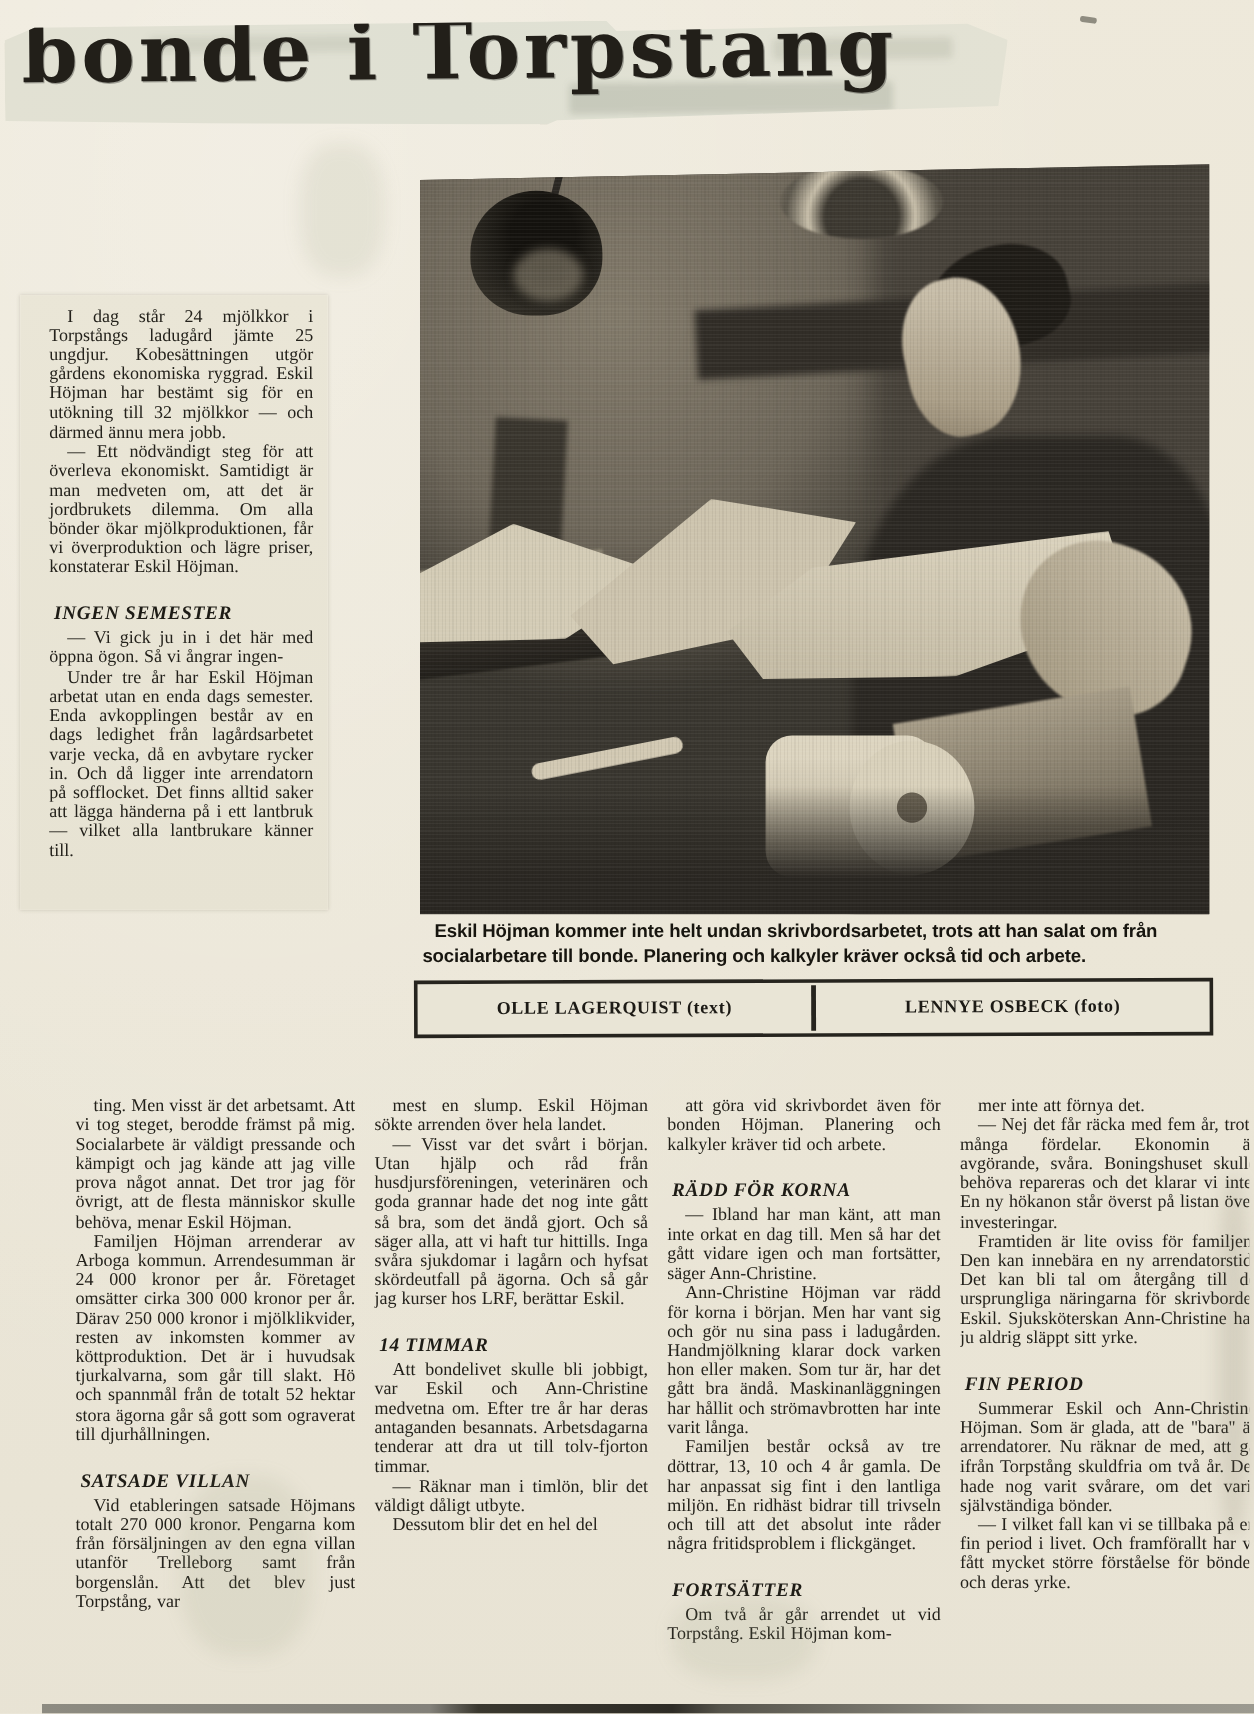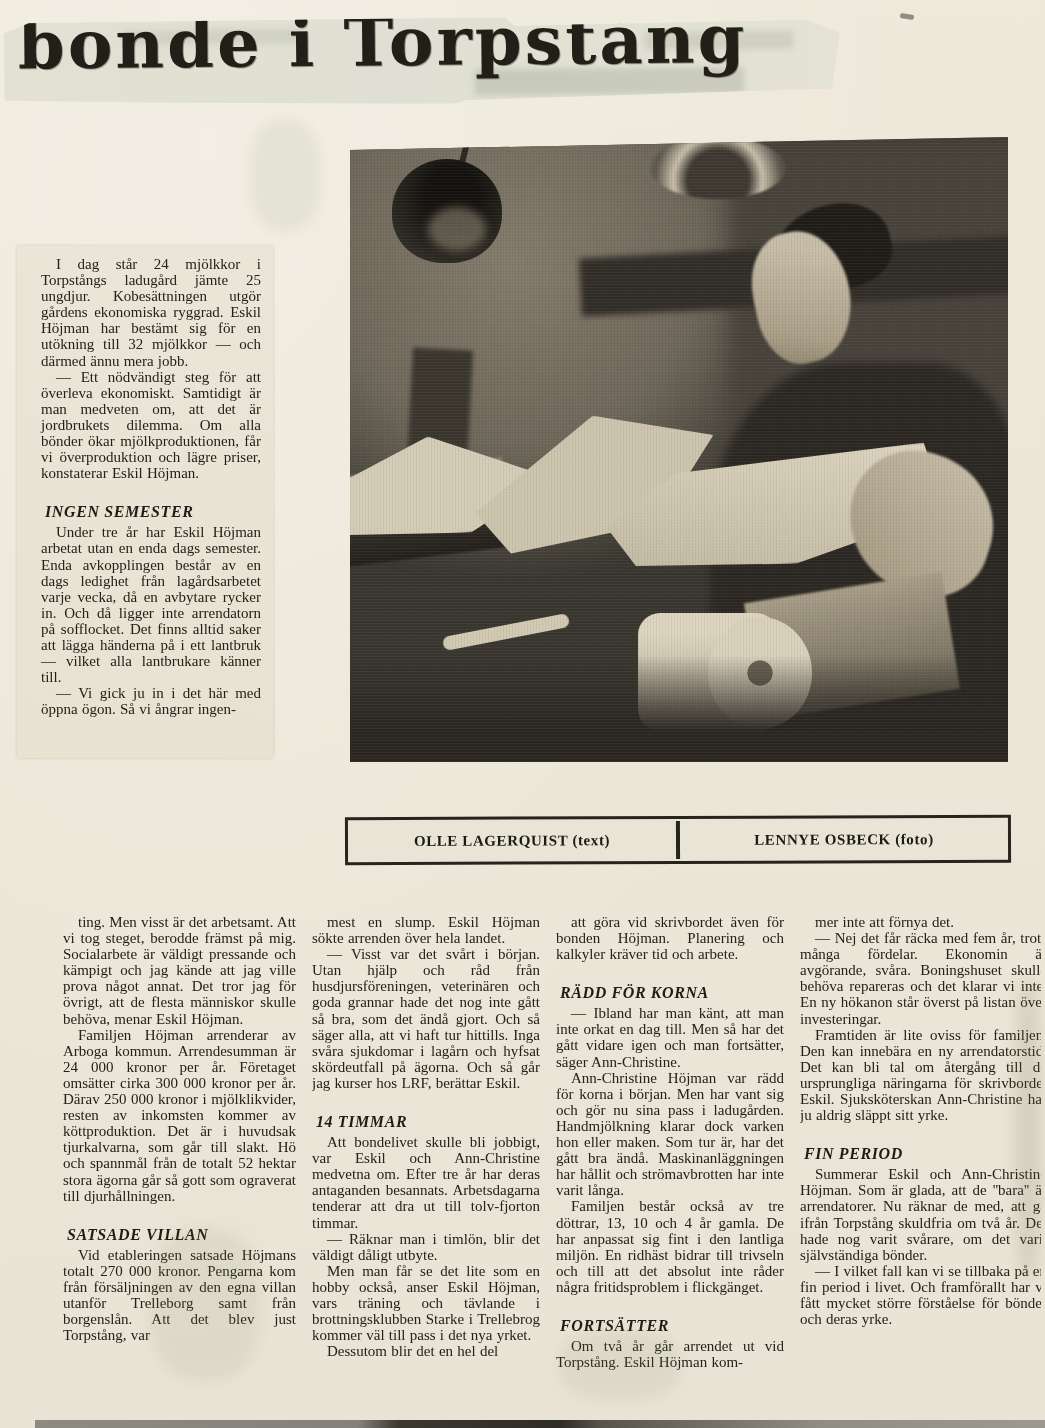--- a/index.html
+++ b/index.html
@@ -137,22 +137,22 @@
     <div class="ghost g2"></div>
     <div class="ghost g3"></div>
     <h1 class="headline">bonde i Torpstång</h1>
   </div>
   <div class="speck"></div>
 
   <section class="intro-col">
       <p class="body-p">I dag står 24 mjölkkor i Torpstångs ladugård jämte 25 ungdjur. Kobesättningen utgör gårdens ekonomiska ryggrad. Eskil Höjman har bestämt sig för en utökning till 32 mjölkkor — och därmed ännu mera jobb.</p>
       <p class="body-p">— Ett nödvändigt steg för att överleva ekonomiskt. Samtidigt är man medveten om, att det är jordbrukets dilemma. Om alla bönder ökar mjölkproduktionen, får vi överproduktion och lägre priser, konstaterar Eskil Höjman.</p>
       <h3 class="sec-head">INGEN SEMESTER</h3>
+      <p class="body-p">— Vi gick ju in i det här med öppna ögon. Så vi ångrar ingen-</p>
       <p class="body-p">Under tre år har Eskil Höjman arbetat utan en enda dags semester. Enda avkopplingen består av en dags ledighet från lagårdsarbetet varje vecka, då en avbytare rycker in. Och då ligger inte arrendatorn på sofflocket. Det finns alltid saker att lägga händerna på i ett lantbruk — vilket alla lantbrukare känner till.</p>
-      <p class="body-p">— Vi gick ju in i det här med öppna ögon. Så vi ångrar ingen-</p>
     </section>
 
   <figure class="photo">
     <div class="wall"></div>
     <div class="wall-dark"></div>
     <div class="beam"></div>
     <div class="lamp-cord"></div>
     <div class="lamp-shade"></div>
     <div class="lamp-glint"></div>
     <div class="globe"></div>
@@ -166,41 +166,41 @@
     <div class="paper3"></div>
     <div class="hand"></div>
     <div class="machine"></div>
     <div class="roll"></div>
     <div class="roll-end"></div>
     <div class="pencil"></div>
     <div class="desk-shade"></div>
     <div class="grain"></div>
   </figure>
 
+  <p class="caption">Eskil Höjman kommer inte helt undan skrivbordsarbetet, trots att han salat om från socialarbetare till bonde. Planering och kalkyler kräver också tid och arbete.</p>
 
   <div class="byline">
     <div class="byline-half">OLLE LAGERQUIST (text)</div>
     <div class="byline-divider"></div>
     <div class="byline-half">LENNYE OSBECK (foto)</div>
   </div>
 
   <section class="bottom-cols">
     <div class="col">
         <p class="body-p">ting. Men visst är det arbetsamt. Att vi tog steget, berodde främst på mig. Socialarbete är väldigt pressande och kämpigt och jag kände att jag ville prova något annat. Det tror jag för övrigt, att de flesta människor skulle behöva, menar Eskil Höjman.</p>
         <p class="body-p">Familjen Höjman arrenderar av Arboga kommun. Arrendesumman är 24 000 kronor per år. Företaget omsätter cirka 300 000 kronor per år. Därav 250 000 kronor i mjölklikvider, resten av inkomsten kommer av köttproduktion. Det är i huvudsak tjurkalvarna, som går till slakt. Hö och spannmål från de totalt 52 hektar stora ägorna går så gott som ograverat till djurhållningen.</p>
         <h3 class="sec-head">SATSADE VILLAN</h3>
         <p class="body-p">Vid etableringen satsade Höjmans totalt 270 000 kronor. Pengarna kom från försäljningen av den egna villan utanför Trelleborg samt från borgenslån. Att det blev just Torpstång, var</p>
       </div>
     <div class="col">
         <p class="body-p">mest en slump. Eskil Höjman sökte arrenden över hela landet.</p>
         <p class="body-p">— Visst var det svårt i början. Utan hjälp och råd från husdjursföreningen, veterinären och goda grannar hade det nog inte gått så bra, som det ändå gjort. Och så säger alla, att vi haft tur hittills. Inga svåra sjukdomar i lagårn och hyfsat skördeutfall på ägorna. Och så går jag kurser hos LRF, berättar Eskil.</p>
         <h3 class="sec-head">14 TIMMAR</h3>
         <p class="body-p">Att bondelivet skulle bli jobbigt, var Eskil och Ann-Christine medvetna om. Efter tre år har deras antaganden besannats. Arbetsdagarna tenderar att dra ut till tolv-fjorton timmar.</p>
         <p class="body-p">— Räknar man i timlön, blir det väldigt dåligt utbyte.</p>
-        <p class="body-p">Men man får se det lite som en hobby också, anser Eskil Höjman, vars träning och tävlande i brottningsklubben Starke i Trellebrog kommer väl till pass i det nya yrket.</p>
         <p class="body-p">Dessutom blir det en hel del</p>
       </div>
     <div class="col">
         <p class="body-p">att göra vid skrivbordet även för bonden Höjman. Planering och kalkyler kräver tid och arbete.</p>
         <h3 class="sec-head">RÄDD FÖR KORNA</h3>
         <p class="body-p">— Ibland har man känt, att man inte orkat en dag till. Men så har det gått vidare igen och man fortsätter, säger Ann-Christine.</p>
         <p class="body-p">Ann-Christine Höjman var rädd för korna i början. Men har vant sig och gör nu sina pass i ladugården. Handmjölkning klarar dock varken hon eller maken. Som tur är, har det gått bra ändå. Maskinanläggningen har hållit och strömavbrotten har inte varit långa.</p>
         <p class="body-p">Familjen består också av tre döttrar, 13, 10 och 4 år gamla. De har anpassat sig fint i den lantliga miljön. En ridhäst bidrar till trivseln och till att det absolut inte råder några fritidsproblem i flickgänget.</p>
         <h3 class="sec-head">FORTSÄTTER</h3>
         <p class="body-p">Om två år går arrendet ut vid Torpstång. Eskil Höjman kom-</p>

